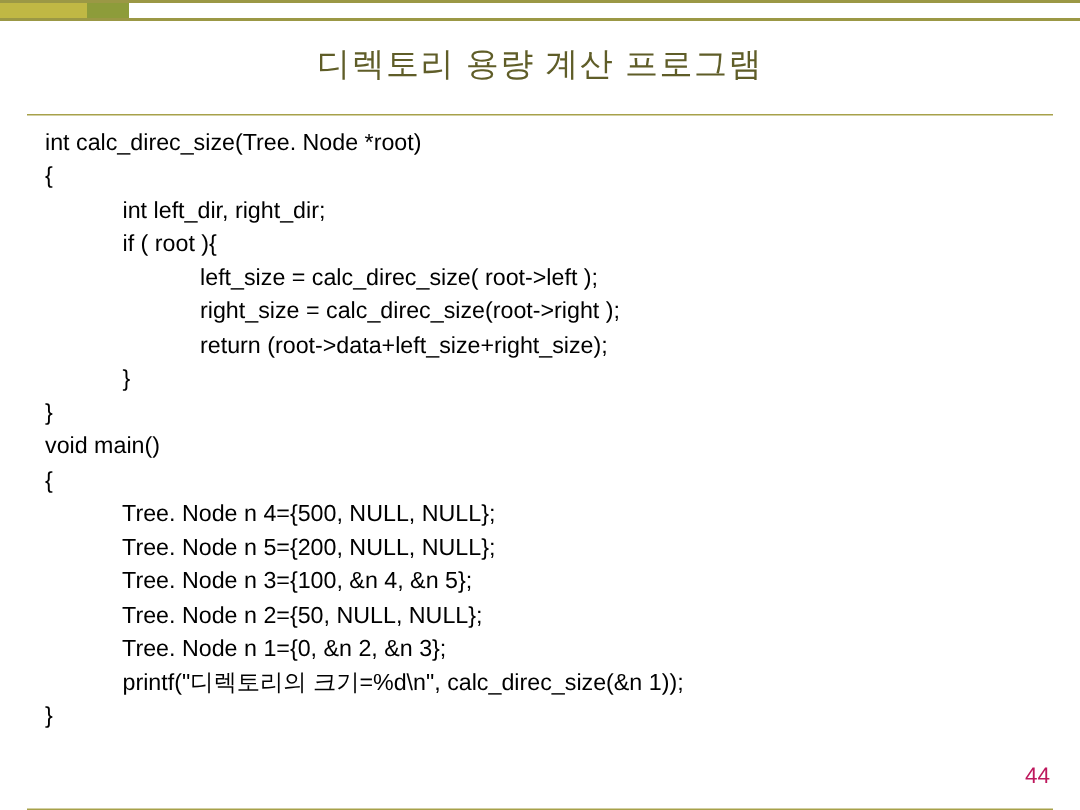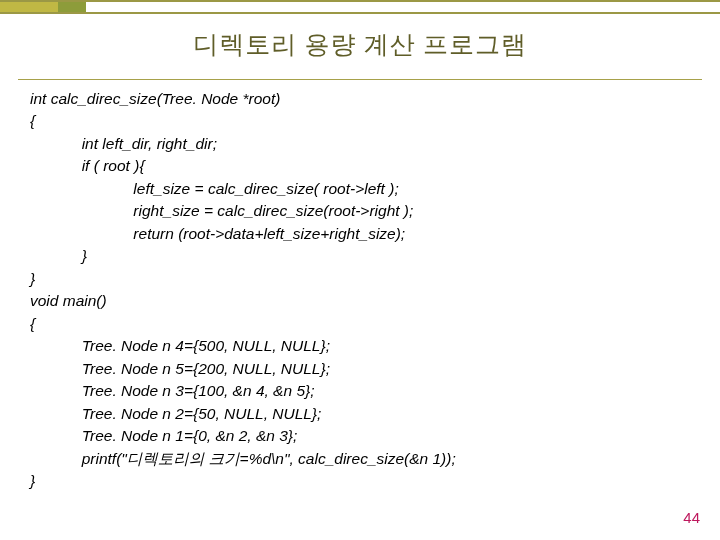--- a/index.html
+++ b/index.html
@@ -17,34 +17,33 @@
     border-top: 2px solid #9b9845;
     border-bottom: 2px solid #9b9845;
     display: flex;
   }
   .topbar .seg-gold { background: #c0b844; width: 58px; height: 100%; }
   .topbar .seg-olive { background: #8d9c3a; width: 28px; height: 100%; }
   .topbar .seg-rest { flex: 1; background: #fff; }
   .title {
     text-align: center;
     color: #5f5d28;
-    font-size: 25px;
+    font-size: 22px;
     font-weight: 400;
     margin-top: 14px;
     letter-spacing: 1px;
-    font-family: Liberation Serif, serif;
+    font-family: Liberation Sans, sans-serif;
   }
   .body-area {
     position: relative;
     margin: 18px 18px 0 18px;
     border-top: 1.5px solid #a7a14a;
     border-bottom: 1.5px solid #a7a14a;
     padding: 8px 0 8px 0;
     height: 464px;
-    font-style: italic;
   }
   .code {
     font-family: "Trebuchet MS", "Malgun Gothic", sans-serif;
     font-size: 15.5px;
     color: #000;
     line-height: 1.45;
     white-space: pre;
     padding-left: 12px;
   }
   .pagenum {

